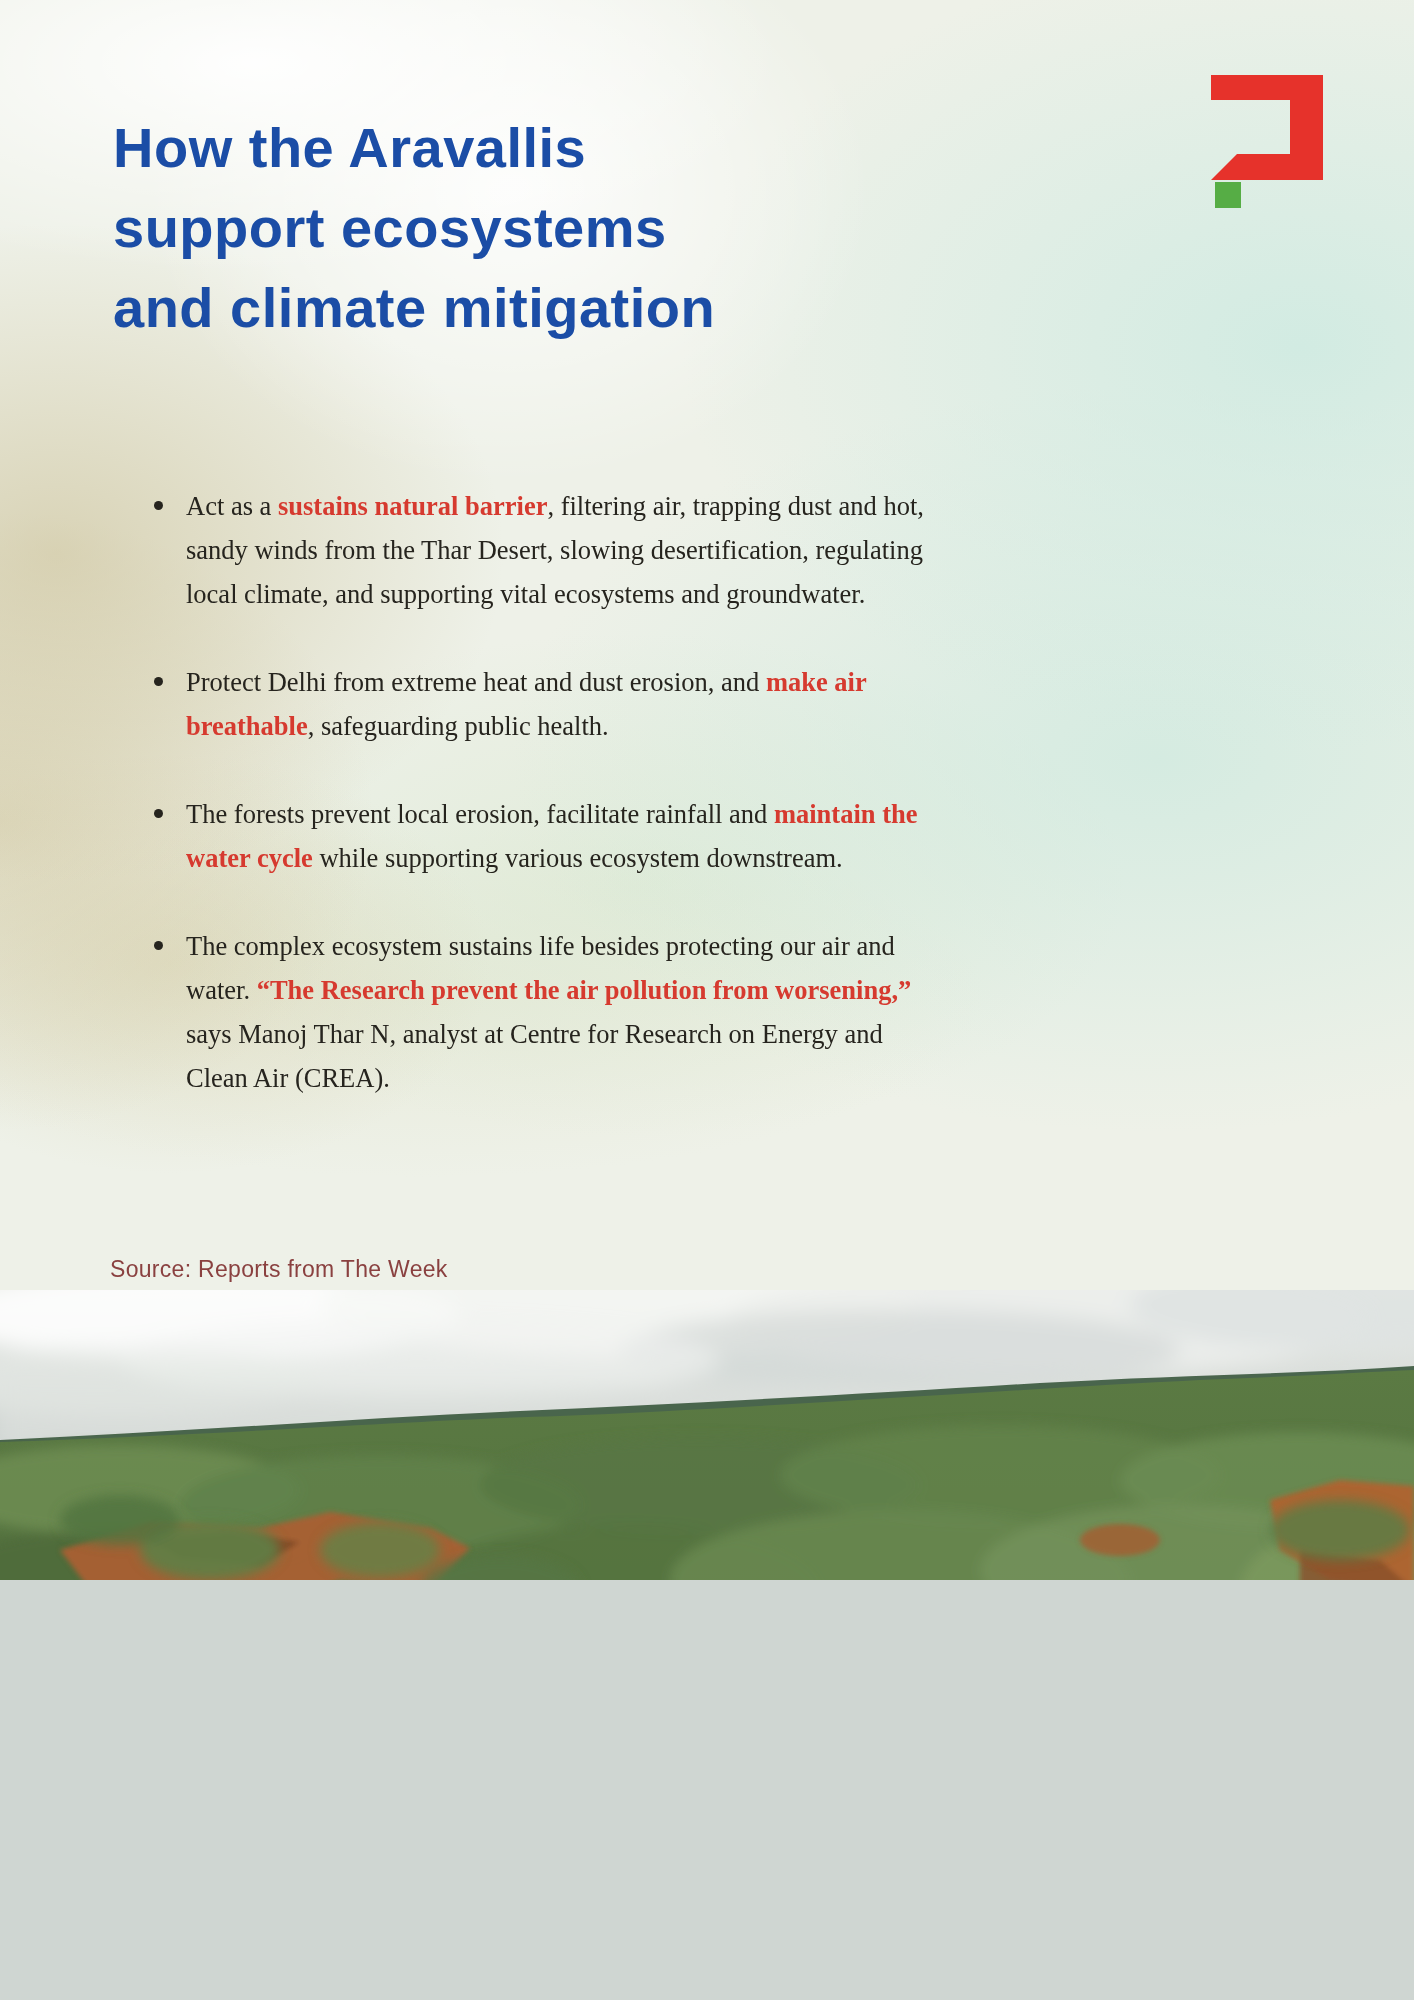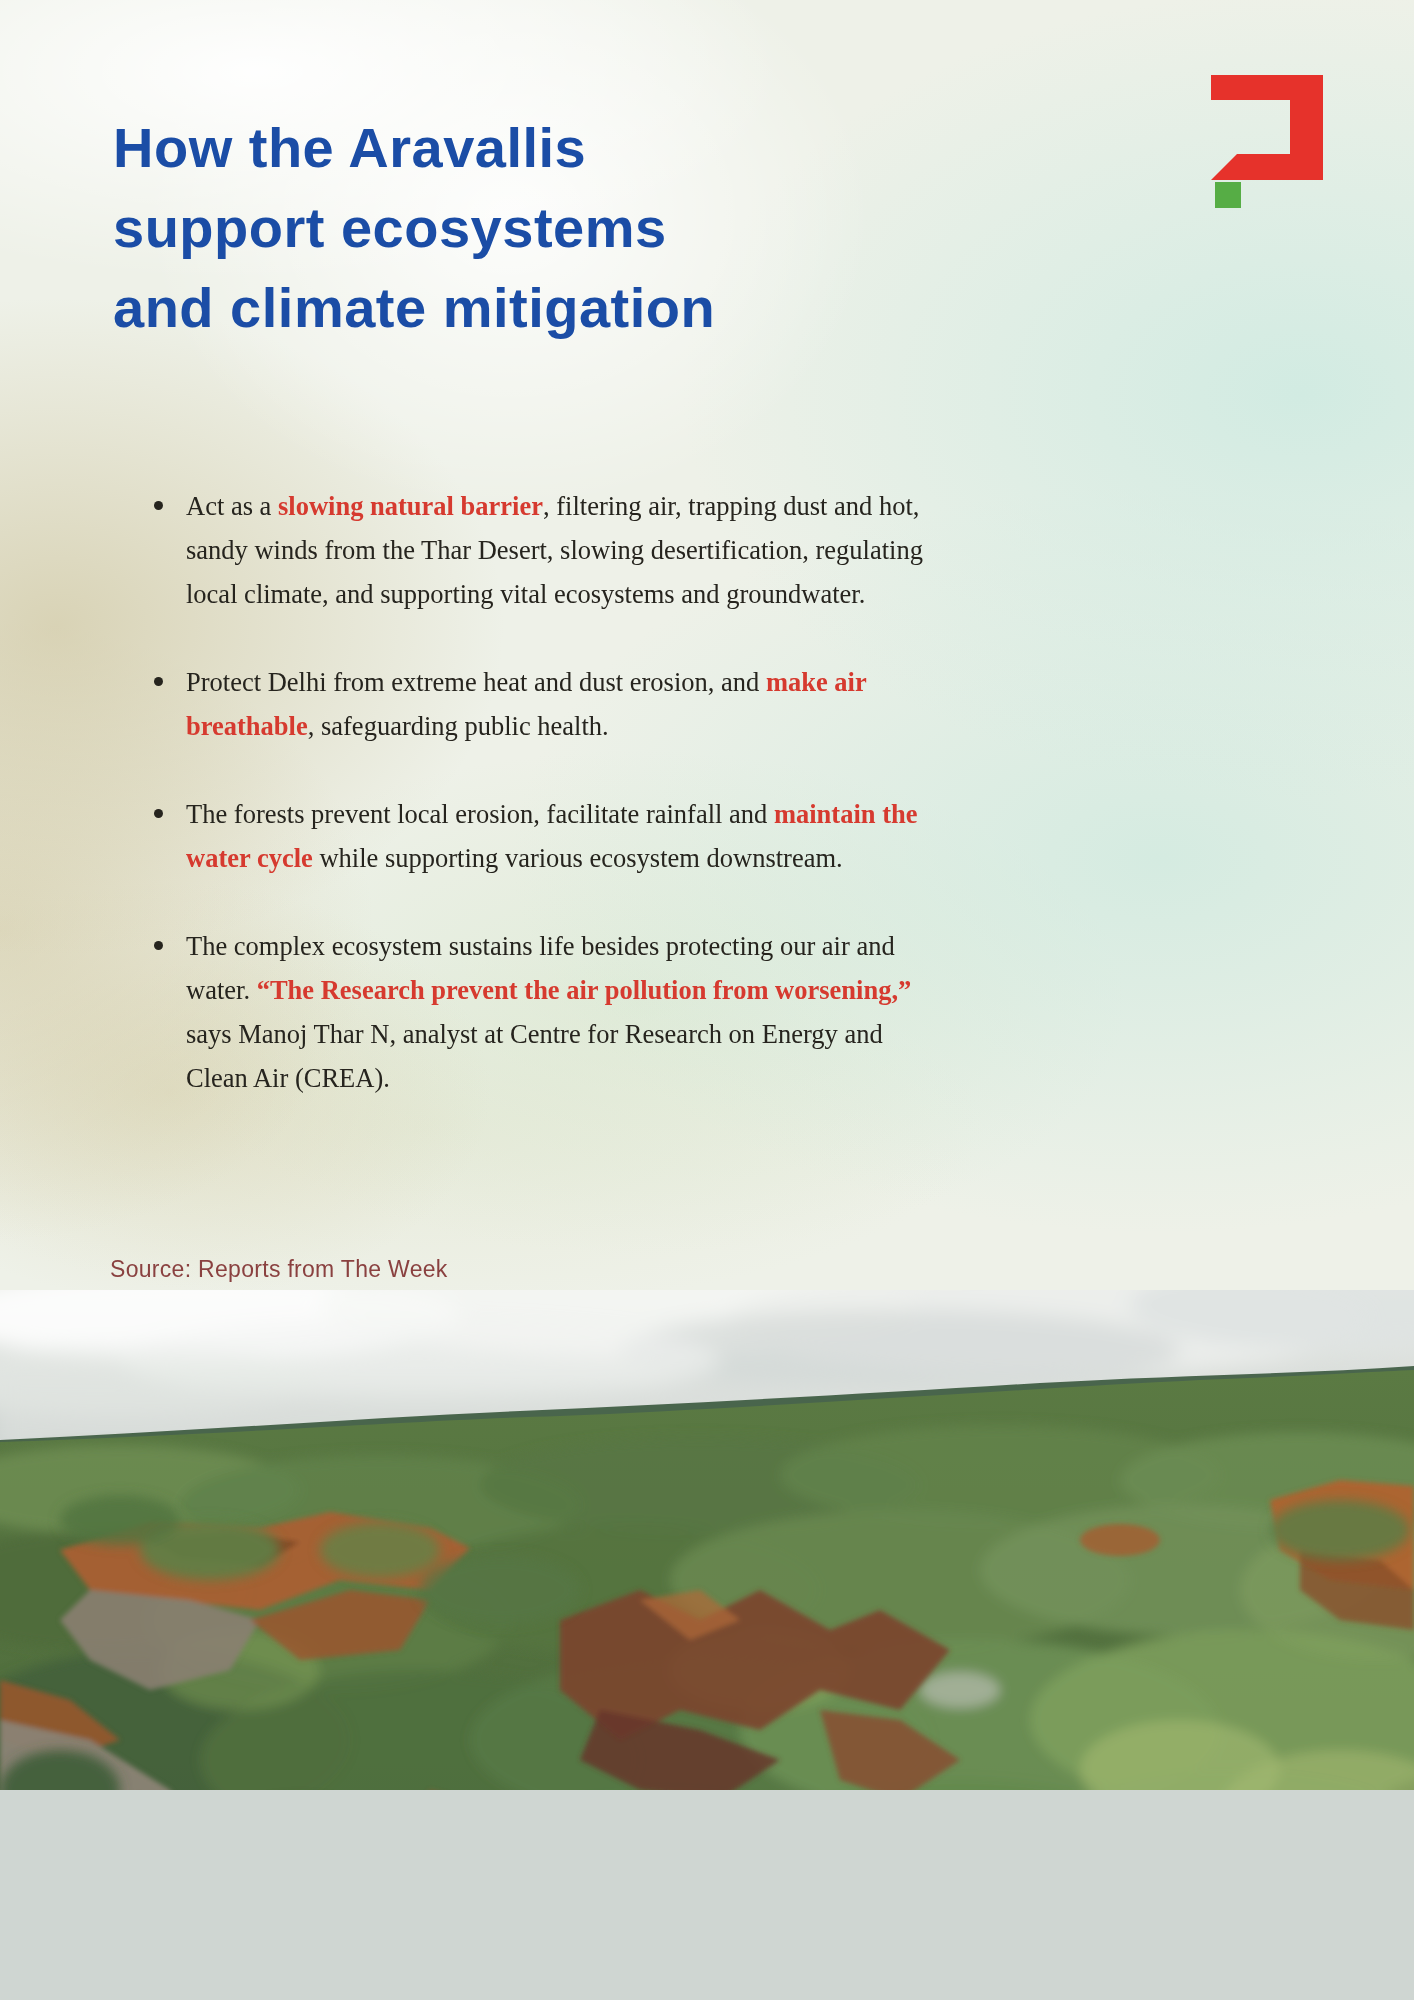--- a/index.html
+++ b/index.html
@@ -1,18 +1,18 @@
 <!DOCTYPE html>
 <html><head>
 <meta charset="utf-8">
 <style>
   html,body{margin:0;padding:0;background:#cfd6d2;}
   .page{
     position:relative;
-    width:1414px;height:1790px;
+    width:1414px;height:1580px;
     overflow:hidden;
     font-family:"Liberation Sans",sans-serif;
     background:
       radial-gradient(ellipse 760px 300px at 18% 4%, rgba(255,255,255,.95), rgba(255,255,255,0) 70%),
       radial-gradient(ellipse 520px 420px at 36% 12%, rgba(255,255,255,.85), rgba(255,255,255,0) 70%),
       radial-gradient(ellipse 640px 470px at 4% 35%, rgba(199,186,140,.55), rgba(199,186,140,0) 70%),
       radial-gradient(ellipse 520px 430px at 0% 52%, rgba(205,193,149,.5), rgba(205,193,149,0) 72%),
       radial-gradient(ellipse 460px 300px at 12% 61%, rgba(210,201,160,.4), rgba(210,201,160,0) 70%),
       radial-gradient(ellipse 860px 560px at 92% 22%, rgba(200,233,224,.75), rgba(200,233,224,0) 72%),
       radial-gradient(ellipse 900px 520px at 82% 48%, rgba(196,231,220,.6), rgba(196,231,220,0) 72%),
@@ -56,21 +56,21 @@
   </svg>
 
   <h1 class="title" style="margin:0">
     <div>How the Aravallis</div>
     <div>support ecosystems</div>
     <div>and climate mitigation</div>
   </h1>
 
   <div class="bullets-wrap">
     <ul class="bullets">
-        <li><span>Act as a </span><span class="hl">slowing natural barrier</span><span>, filtering air, trapping dust and hot, sandy winds from the Thar Desert, slowing desertification, regulating local climate, and supporting vital ecosystems and groundwater.</span></li>
+        <li><span>Act as a </span><span class="hl">sustains natural barrier</span><span>, filtering air, trapping dust and hot, sandy winds from the Thar Desert, slowing desertification, regulating local climate, and supporting vital ecosystems and groundwater.</span></li>
         <li><span>Protect Delhi from extreme heat and dust erosion, and </span><span class="hl">make air breathable</span><span>, safeguarding public health.</span></li>
         <li><span>The forests prevent local erosion, facilitate rainfall and </span><span class="hl">maintain the water cycle</span><span> while supporting various ecosystem downstream.</span></li>
         <li><span>The complex ecosystem sustains life besides protecting our air and water. </span><span class="hl">“The Research prevent the air pollution from worsening,”</span><span> says Manoj Thar N, analyst at Centre for Research on Energy and Clean Air (CREA).</span></li>
       </ul>
   </div>
 
   <div class="source">Source: Reports from The Week</div>
 
   <svg class="photo" viewBox="0 0 1414 710" preserveAspectRatio="none" aria-hidden="true">
     <defs>

